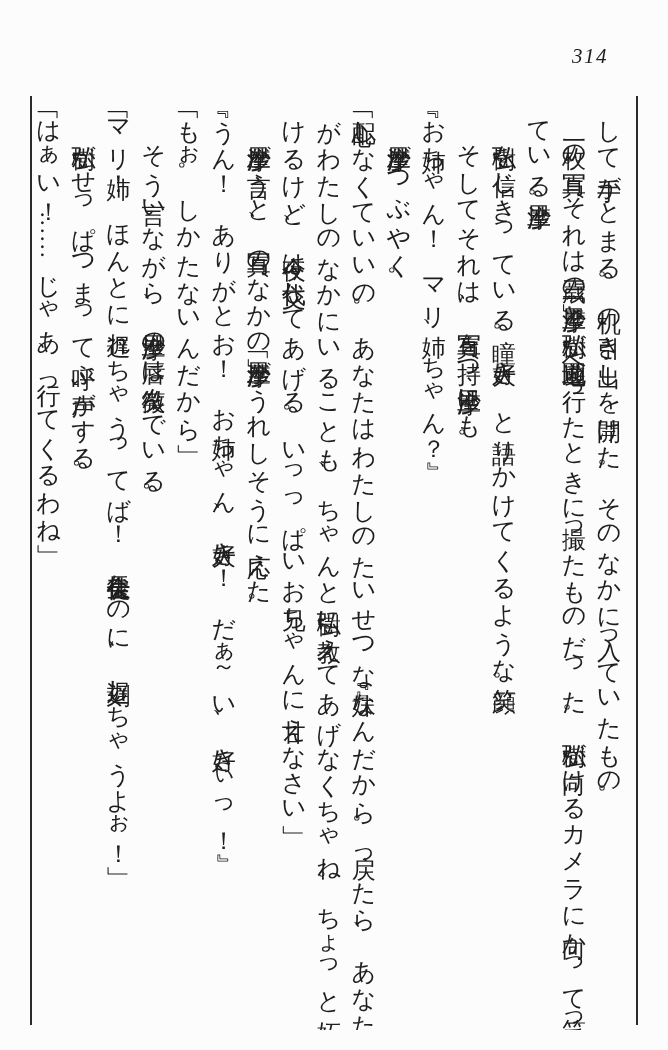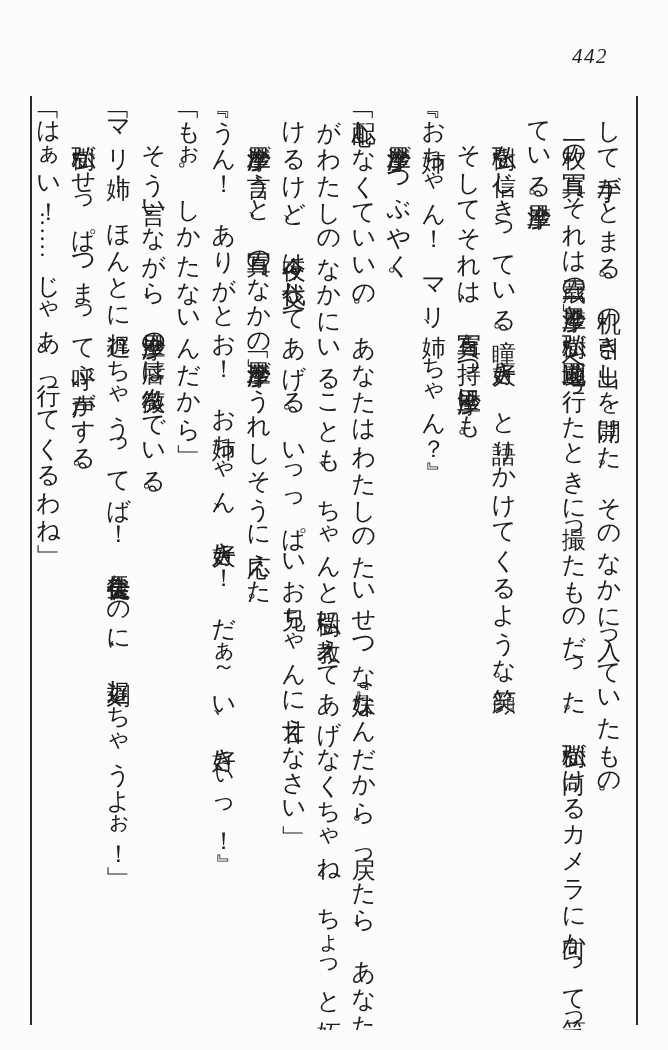--- a/index.html
+++ b/index.html
@@ -62,21 +62,21 @@
   }
   .para.indent {
     text-indent: 1em;
   }
 </style>
 </head>
 <body>
 
 <div class="page">
 
-  <div class="page-number">442</div>
+  <div class="page-number">314</div>
 
   <div class="rule rule-left"></div>
 
   <div class="rule rule-right"></div>
 
   <div class="text-area">
     <p class="para">して手がとまる。机の引き出しを開けた。そのなかに入っていたもの。</p>
     <p class="para indent">一枚の写真。それは三歳の「摩里沙」と弘樹が遊園地へ行ったときに撮ったものだった。弘樹が向けるカメラに向かって笑っている摩里沙。</p>
     <p class="para indent">弘樹を信じきっている瞳。大好き、と語りかけてくるような笑顔。</p>
     <p class="para indent">そしてそれは、写真を持つ摩里沙にも。</p>

